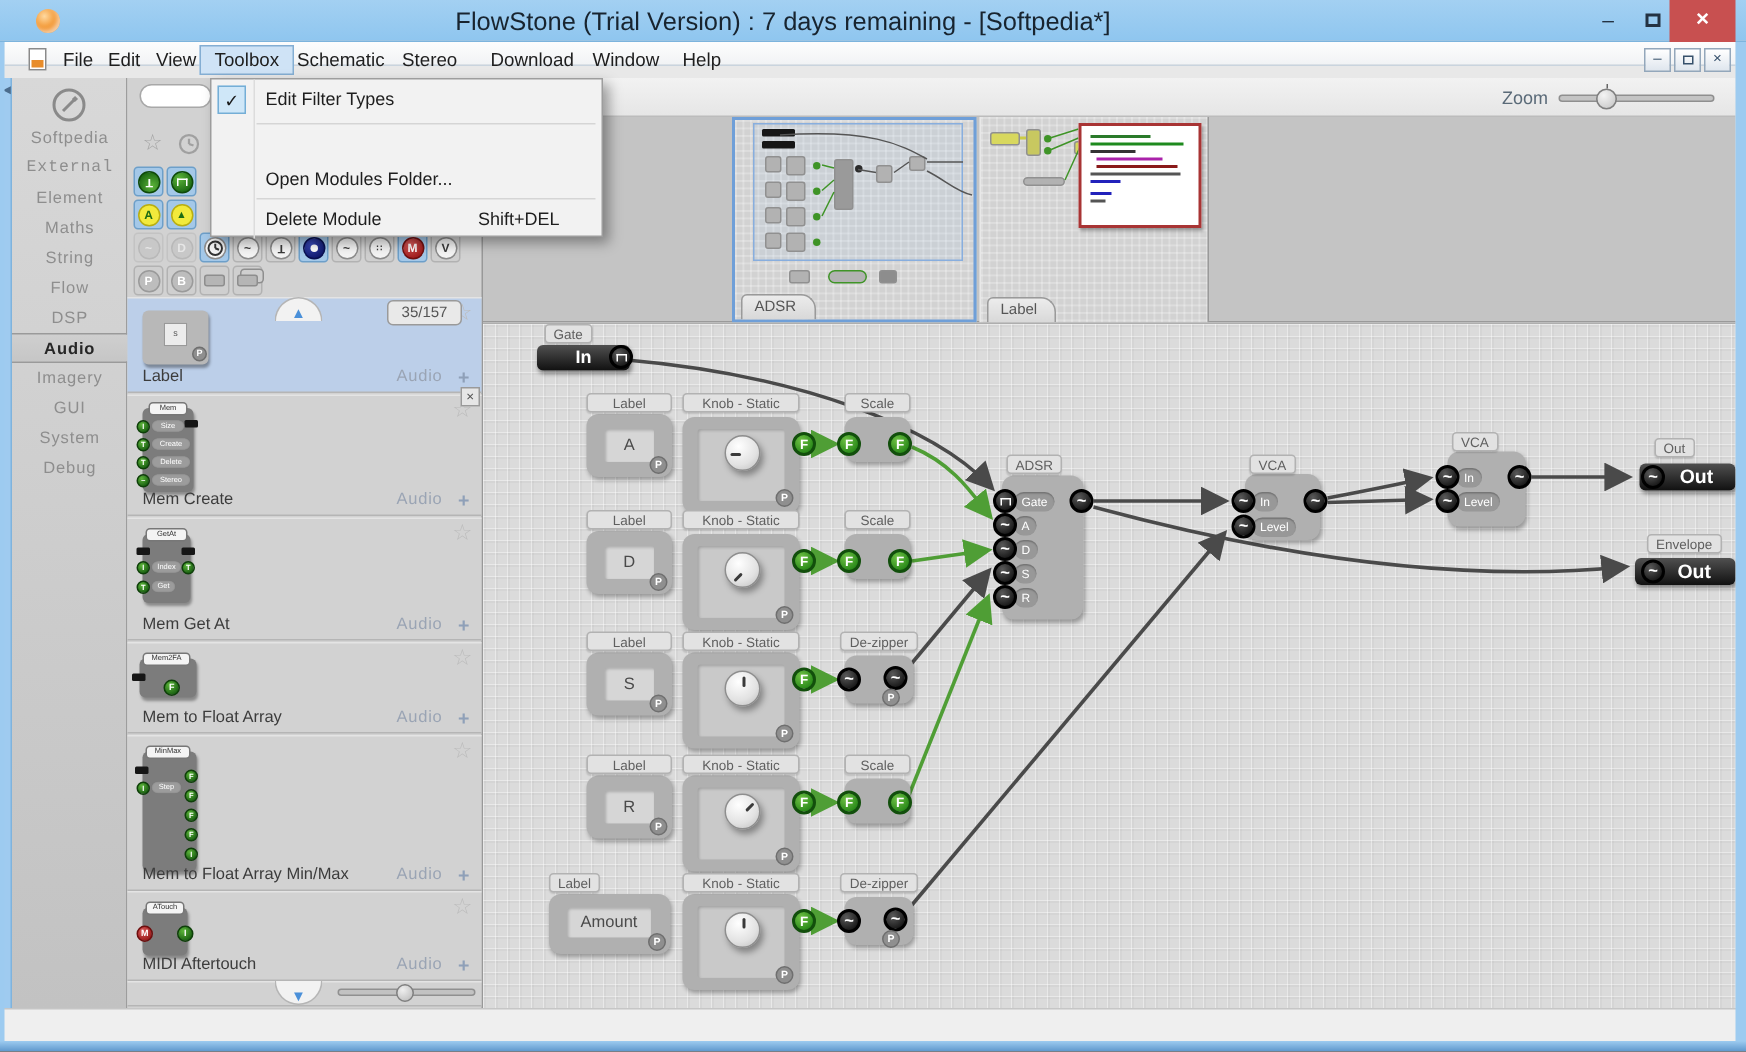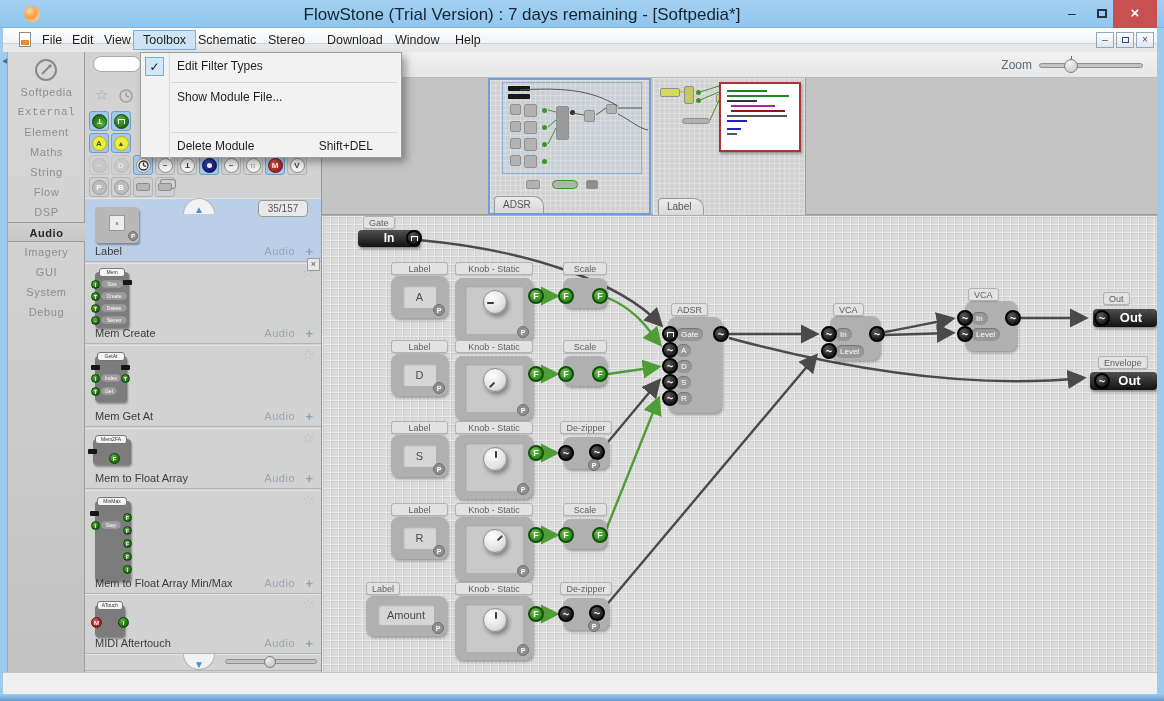--- a/index.html
+++ b/index.html
@@ -597,22 +597,22 @@
     <div class="port port-a" style="left:772px;top:157px;">~</div>
   </div>
 
   <div class="dropdown">
     <div class="dd-gutter"></div>
     <div class="dd-item" style="top:2px;">
       <span class="dd-check">✓</span>
       <span class="lbl">Edit Filter Types</span>
     </div>
     <div class="dd-sep" style="top:29px;"></div>
-    <div class="dd-item" style="top:33px;">
-      <span class="lbl">Show Module File...</span>
+    <div class="dd-item" style="top:55px;">
+      <span class="lbl">Open Modules Folder...</span>
     </div>
     <div class="dd-sep" style="top:79px;"></div>
     <div class="dd-item" style="top:82px;">
       <span class="lbl">Delete Module</span>
       <span class="sc">Shift+DEL</span>
     </div>
   </div>
 
   <div class="statusbar"></div>
   <div class="leftborder"></div>

